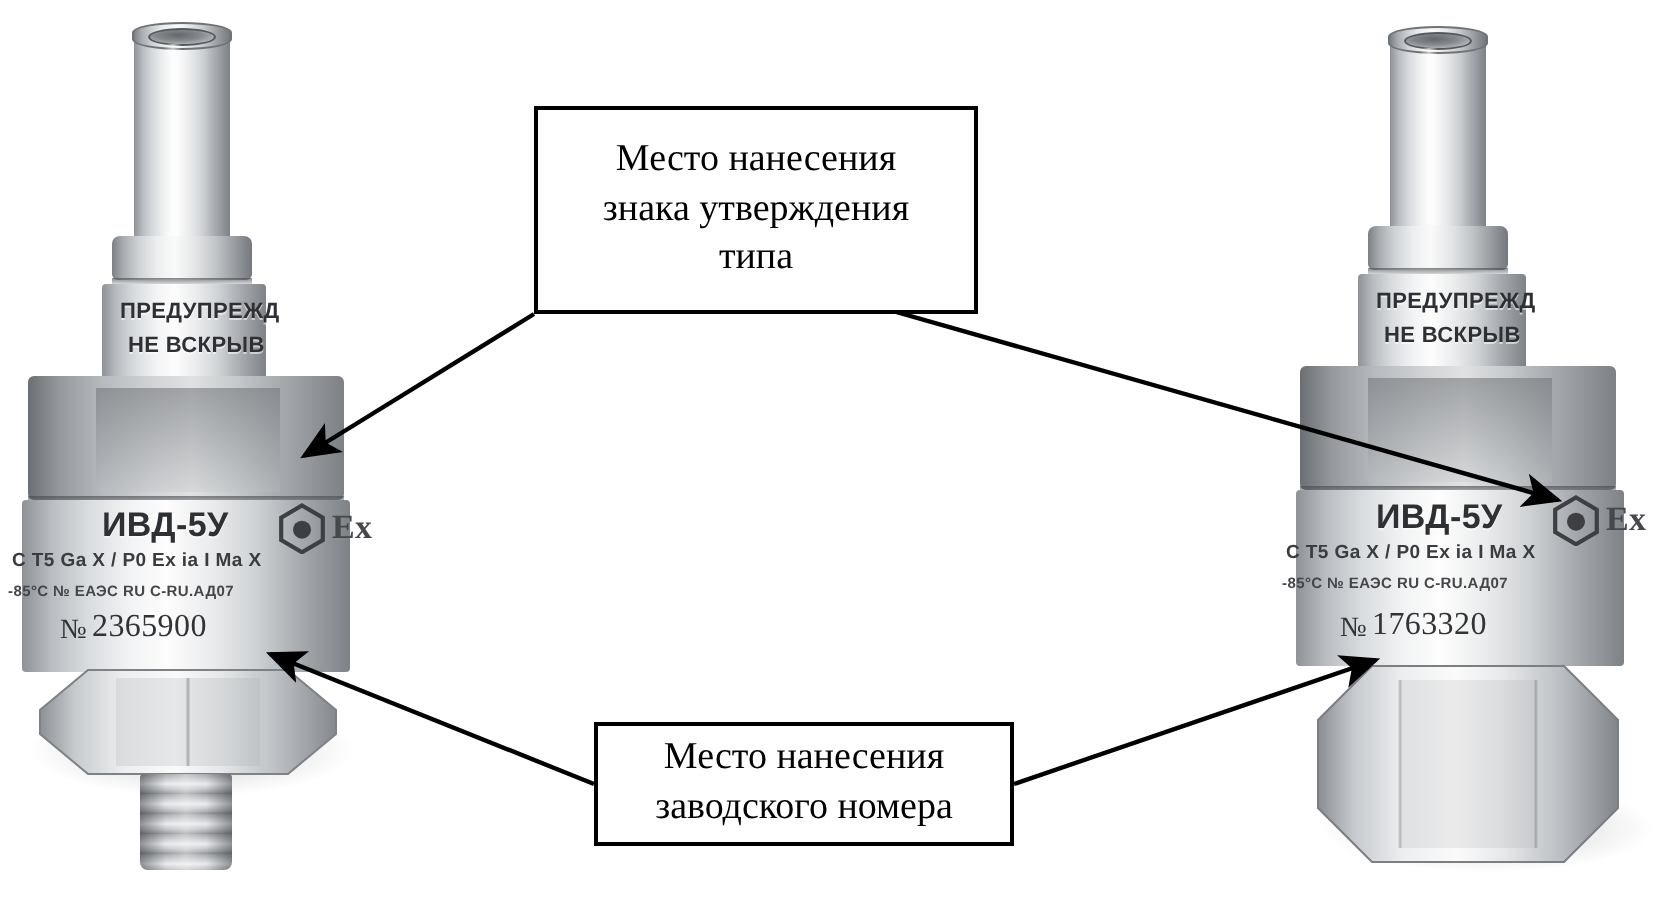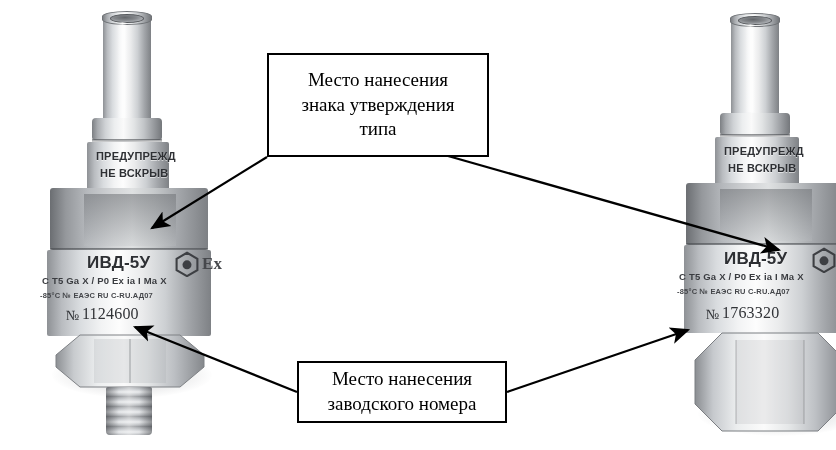--- a/index.html
+++ b/index.html
@@ -60,21 +60,20 @@
     width: 836px;
     height: 450px;
     z-index: 35;
     pointer-events: none;
   }
 
   
   .device {
     position: absolute;
     z-index: 10;
-    margin-left: 36px;
   }
   #device-left  { left: 8px;  top: 0px;  width: 190px; height: 450px; }
   #device-right { left: 648px; top: 0px; width: 190px; height: 450px; }
 
   .part {
     position: absolute;
     box-sizing: border-box;
   }
 
   
@@ -225,21 +224,21 @@
         <polygon points="15,2 27,9 27,22 15,29 3,22 3,9" fill="none" stroke="#3d3f43" stroke-width="2.4"></polygon>
         <circle cx="15" cy="16" r="5.2" fill="#3d3f43"></circle>
       </svg>
     </div>
     <div class="band-text" style="left:158px; top:254px; font-family:'Liberation Serif',serif; font-size:17px; font-weight:700; color:#46484c;">Ex</div>
 
     <div class="band-text ex-line" style="left:-2px; top:275px;">C T5 Ga X / P0 Ex ia I Ma X</div>
     <div class="band-text cert-line" style="left:-4px; top:291px;">-85°C № ЕАЭС RU C-RU.АД07</div>
 
     <div class="band-text serial-line" style="left:22px; top:308px; font-size:14px;">№</div>
-    <div class="band-text serial-line" id="left-serial" style="left:38px; top:305px;">1124600</div>
+    <div class="band-text serial-line" id="left-serial" style="left:38px; top:305px;">2365900</div>
 
     <div class="part" style="left:10px; top:333px; width:152px; height:56px;">
       <svg width="152" height="56" viewBox="0 0 152 56">
         <defs>
           <linearGradient id="nutGradL" x1="0" y1="0" x2="1" y2="0">
             <stop offset="0%" stop-color="#8d9094"></stop>
             <stop offset="12%" stop-color="#c8cbce"></stop>
             <stop offset="28%" stop-color="#eceeef"></stop>
             <stop offset="46%" stop-color="#fafafa"></stop>
             <stop offset="62%" stop-color="#e4e6e7"></stop>

